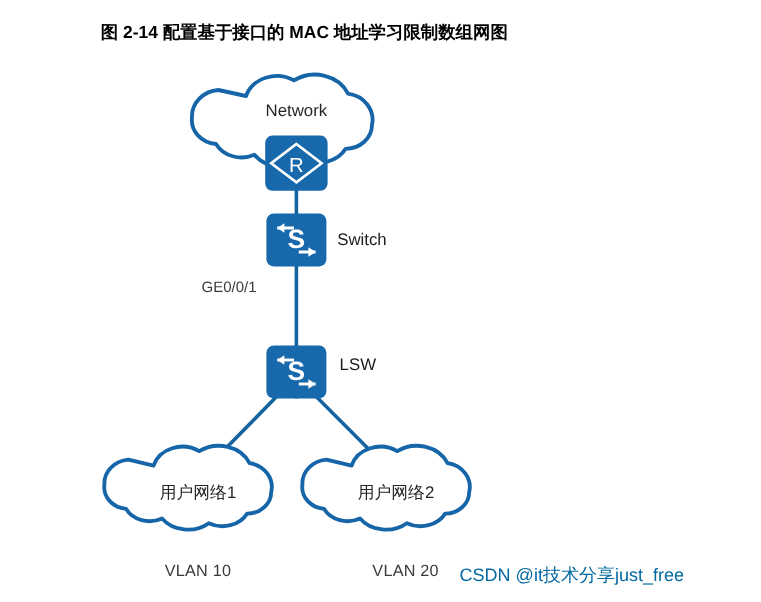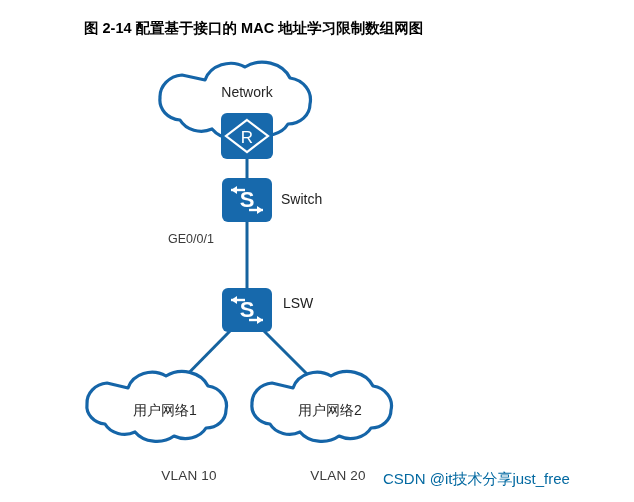--- a/index.html
+++ b/index.html
@@ -197,18 +197,18 @@
   <div class="diagram-label device-label" style="left:281px; top:151px;">Switch</div>
 
   <div class="diagram-label port-label" style="left:168px; top:192px;">GE0/0/1</div>
 
   <div class="diagram-label device-label" style="left:283px; top:255px;">LSW</div>
 
   <div class="diagram-label cloud-label" style="left:165px; top:371px;">用户网络1</div>
 
   <div class="diagram-label cloud-label" style="left:330px; top:371px;">用户网络2</div>
 
-  <div class="diagram-label vlan-label" style="left:165px; top:428px;margin-left:24px;">VLAN 10</div>
+  <div class="diagram-label vlan-label" style="left:165px; top:428px;">VLAN 10</div>
   <div class="diagram-label vlan-label" style="left:338px; top:428px;">VLAN 20</div>
 
 </div>
 
 <div id="watermark">CSDN @it技术分享just_free</div>
 
 </body></html>

